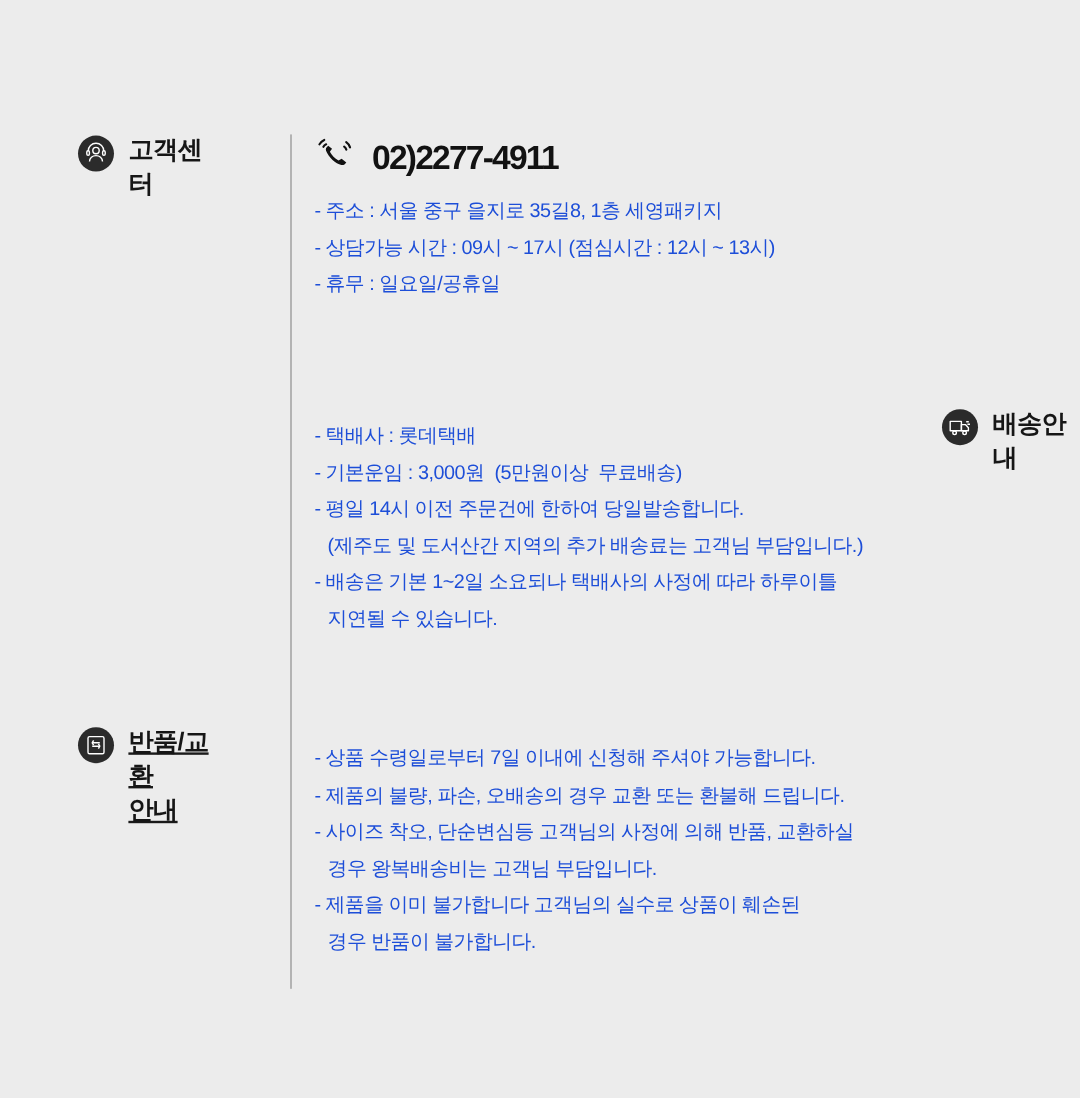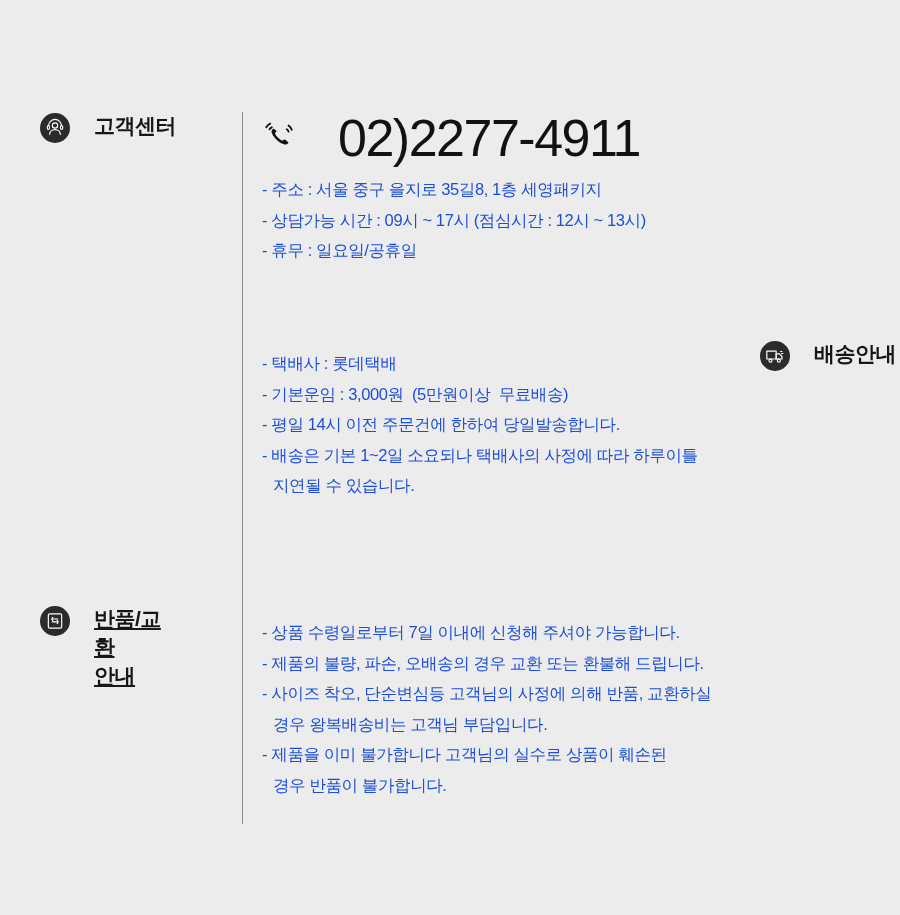--- a/index.html
+++ b/index.html
@@ -35,22 +35,22 @@
   .section {
     position: absolute;
     display: flex;
     align-items: flex-start;
   }
 
   .label-col {
     width: 180px;
     display: flex;
     align-items: flex-start;
-    gap: 24px;
-    padding-left: 40px;
+    gap: 12px;
+    padding-left: 65px;
     box-sizing: border-box;
   }
 
   .icon {
     flex: 0 0 auto;
     width: 30px;
     height: 30px;
     border-radius: 50%;
     background: #2b2b2b;
     display: flex;
@@ -74,26 +74,25 @@
     left: 262px;
   }
 
   .phone-row {
     display: flex;
     align-items: center;
     gap: 12px;
     margin-bottom: 10px;
   }
   .phone-number {
-    font-size: 52px;
-    font-weight: normal;
+    font-size: 28px;
+    font-weight: bold;
     letter-spacing: -1.5px;
     line-height: 1;
     color: #121212;
-    margin-left: 28px;
   }
 
   ul.lines {
     list-style: none;
     margin: 0;
     padding: 0;
   }
   ul.lines li {
     font-size: 16.5px;
     line-height: 1.85;
@@ -167,20 +166,21 @@
           <path d="M20.8 6.6h-2.6M22 9h-2.6"></path>
         </svg>
       </span>
       <span class="label-text">배송안내</span>
     </div>
     <div class="content">
       <ul class="lines">
         <li>- 택배사 : 롯데택배</li>
         <li>- 기본운임 : 3,000원  (5만원이상  무료배송)</li>
         <li>- 평일 14시 이전 주문건에 한하여 당일발송합니다.</li>
+        <li class="indent">(제주도 및 도서산간 지역의 추가 배송료는 고객님 부담입니다.)</li>
         <li>- 배송은 기본 1~2일 소요되나 택배사의 사정에 따라 하루이틀</li>
         <li class="indent">지연될 수 있습니다.</li>
       </ul>
     </div>
   </div>
 
   <div class="section" id="section-return">
     <div class="label-col">
       <span class="icon">
         <svg width="20" height="20" viewBox="0 0 24 24" fill="none" stroke="#ffffff" stroke-width="1.4" stroke-linejoin="round">

